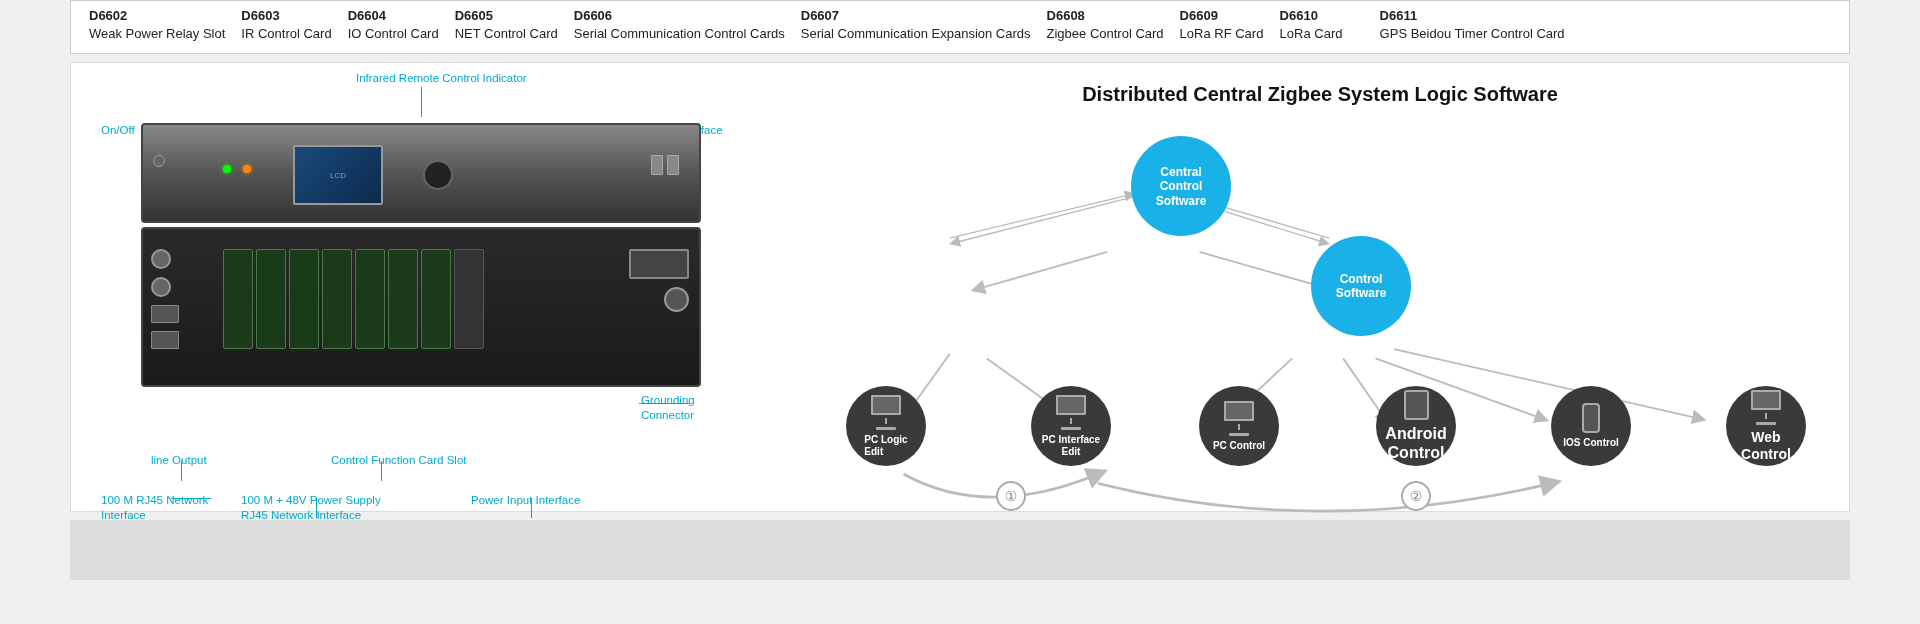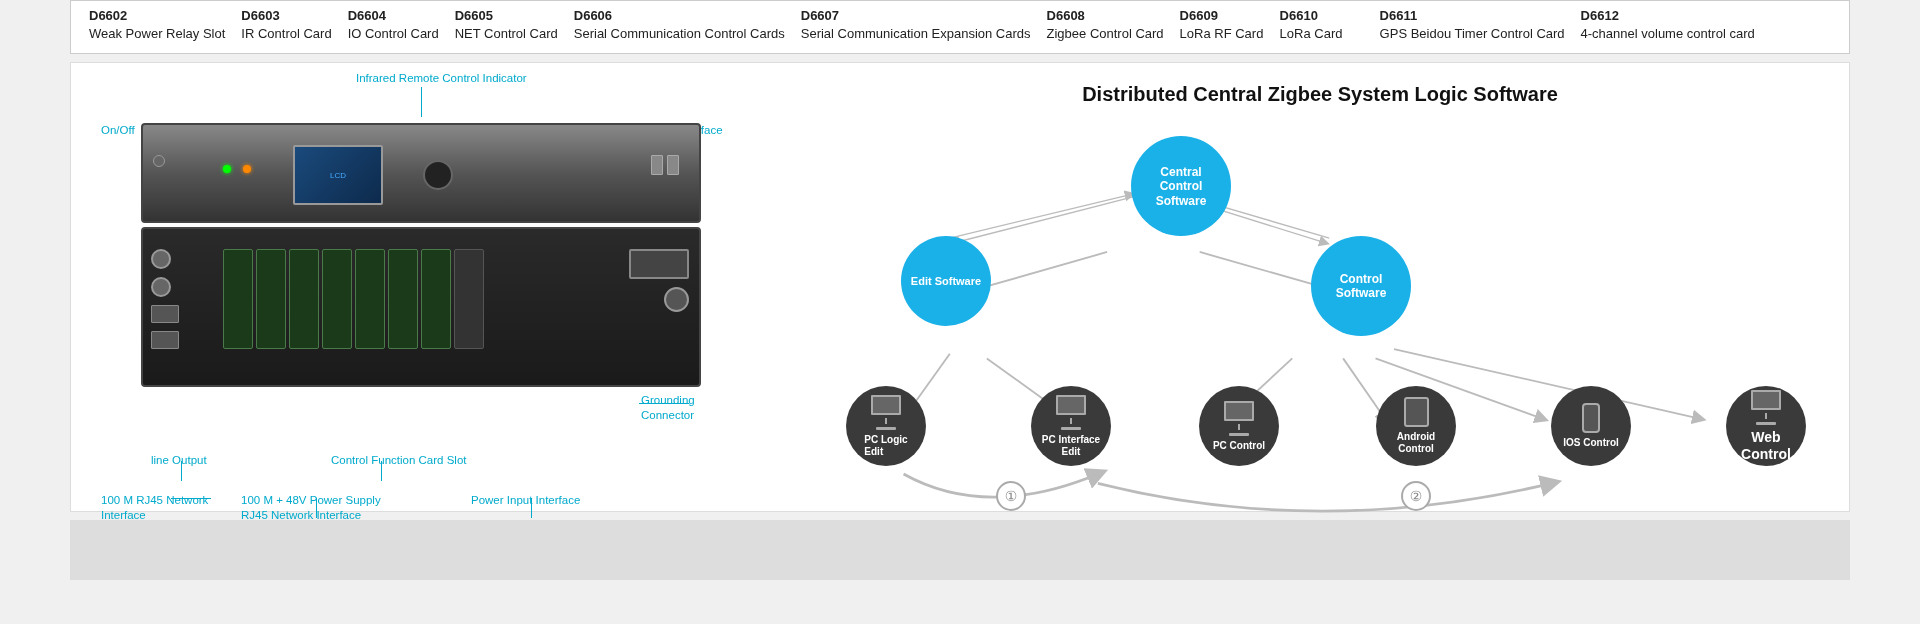--- a/index.html
+++ b/index.html
@@ -387,24 +387,20 @@
     <span>LoRa RF Card</span>
   </div>
   <div class="table-cell">
     <span class="code">D6610</span>
     <span>LoRa Card</span>
   </div>
   <div class="table-cell" style="min-width:130px;">
     <span class="code">D6611</span>
     <span>GPS Beidou Timer Control Card</span>
   </div>
-  <div class="table-cell">
-    <span class="code">D6612</span>
-    <span>4-channel volume control card</span>
-  </div>
 </div>
 
 <div class="main-section">
 
   <div class="left-diagram">
 
     <div class="annotation" style="top:8px; left:285px;">
       <span>Infrared Remote Control Indicator</span>
     </div>
 
@@ -554,23 +550,20 @@
         <line x1="395" y1="50" x2="555" y2="100" stroke="#bbb" stroke-width="1.5" marker-end="url(#arrowGray)"></line>
         <line x1="560" y1="95" x2="400" y2="48" stroke="#bbb" stroke-width="1.5" marker-end="url(#arrowGray)"></line>
       </svg>
 
       <div class="circle-node circle-blue-large" style="top:0px; left:320px;">
         <span style="white-space:pre-line; font-size:12px;">Central
 Control
 Software</span>
       </div>
 
-      <div class="circle-node circle-blue-medium" style="top:100px; left:90px;">
-        <span style="font-size:11px;">Edit Software</span>
-      </div>
 
       <div class="circle-node circle-blue-large" style="top:100px; left:500px;">
         <span style="white-space:pre-line; font-size:12px;">Control
 Software</span>
       </div>
 
       <div class="circle-node circle-dark" style="top:250px; left:35px; flex-direction:column; gap:4px;">
         <div class="monitor-icon">
           <div class="monitor-screen"></div>
           <div class="monitor-stand"></div>
@@ -594,21 +587,21 @@
         <div class="monitor-icon">
           <div class="monitor-screen"></div>
           <div class="monitor-stand"></div>
           <div class="monitor-base"></div>
         </div>
         <span style="font-size:10px;">PC Control</span>
       </div>
 
       <div class="circle-node circle-dark" style="top:250px; left:565px; flex-direction:column; gap:4px;">
         <div class="tablet-icon"></div>
-        <span style="white-space:pre-line; font-size:10px; text-align:center;">Android
+        <span style="white-space:pre-line; font-size:16px; text-align:center;">Android
 Control</span>
       </div>
 
       <div class="circle-node circle-dark" style="top:250px; left:740px; flex-direction:column; gap:4px;">
         <div class="phone-icon"></div>
         <span style="font-size:10px;">IOS Control</span>
       </div>
 
       <div class="circle-node circle-dark" style="top:250px; left:915px; flex-direction:column; gap:4px;">
         <div class="monitor-icon">

